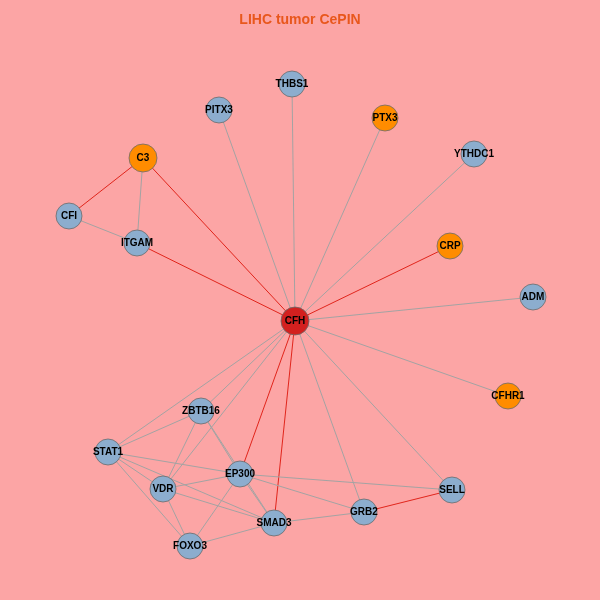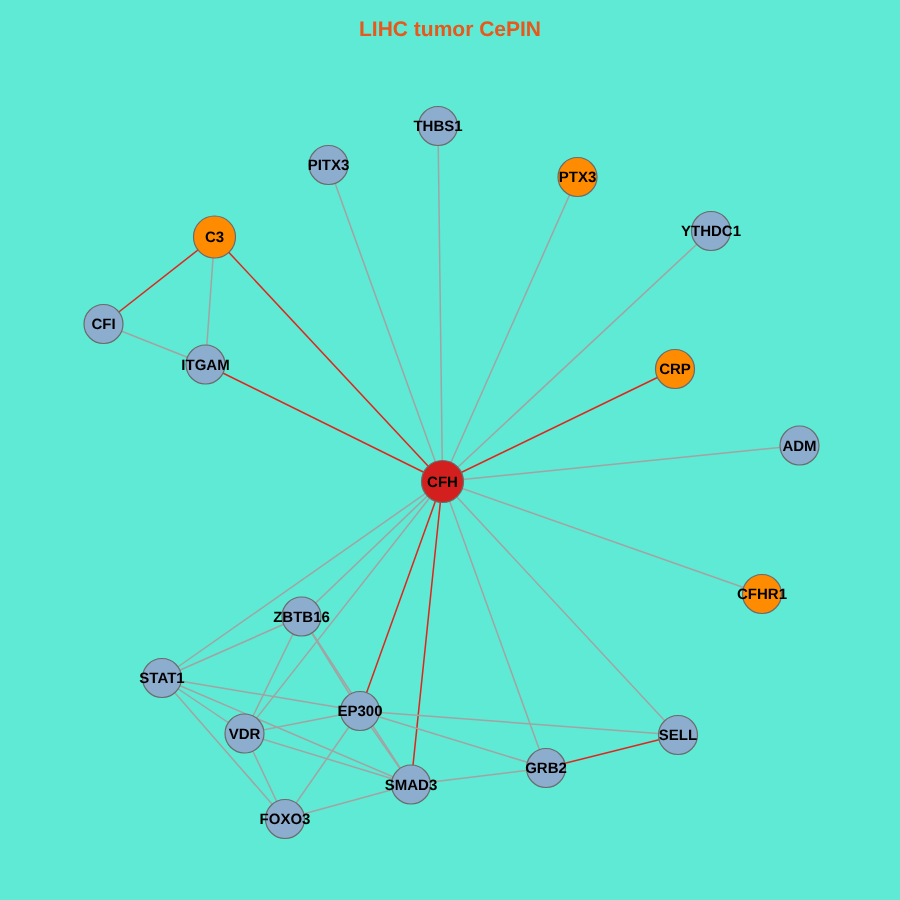--- a/index.html
+++ b/index.html
@@ -5,21 +5,21 @@
   html, body {
     margin: 0;
     padding: 0;
     background: #ffffff;
     font-family: "Liberation Sans", sans-serif;
   }
   .canvas {
     position: relative;
     width: 600px;
     height: 600px;
-    background: #5eead4;
+    background: #fca5a5;
     overflow: hidden;
   }
   svg { display: block; }
   .plot-title {
     font-family: "Liberation Sans", sans-serif;
     font-size: 14px;
     font-weight: bold;
   }
   .edge { stroke-width: 1; fill: none; }
   .node { stroke-width: 0.8; }

